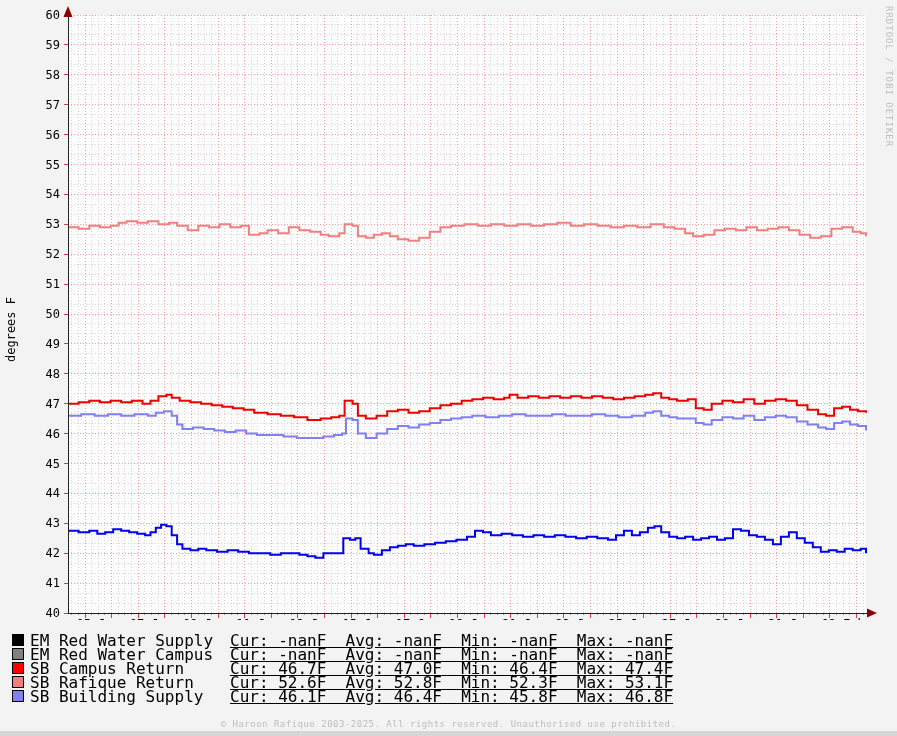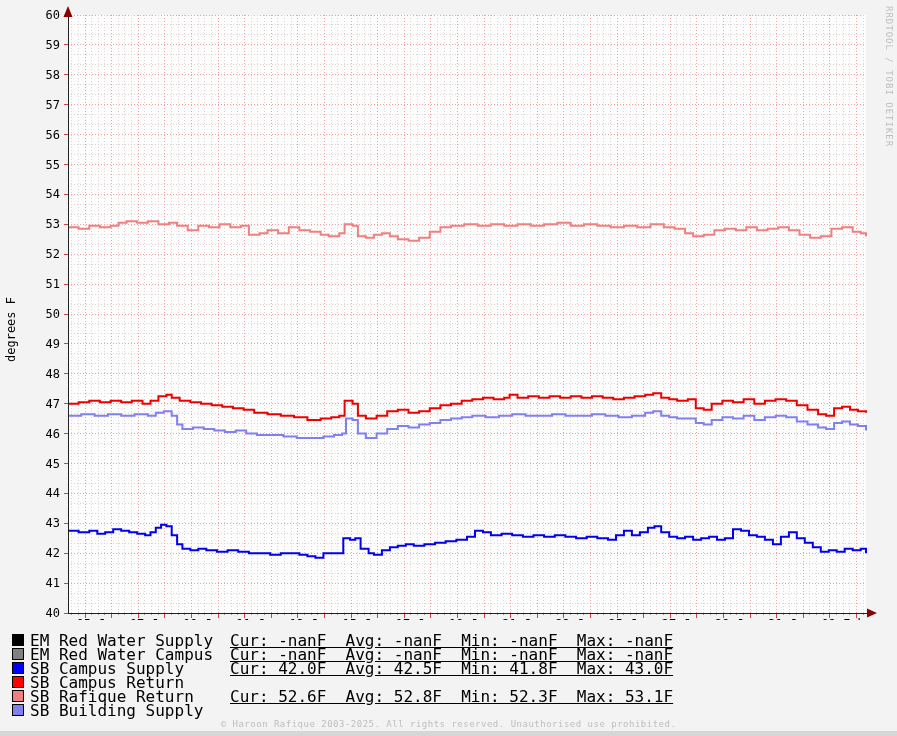--- a/index.html
+++ b/index.html
@@ -417,36 +417,33 @@
       <span class="swatch" style="background-color: rgb(0, 0, 0);"></span>
       <span class="lname">EM Red Water Supply</span>
       <span class="lstats">Cur: -nanF  Avg: -nanF  Min: -nanF  Max: -nanF</span>
     </div>
     <div class="lrow">
       <span class="swatch" style="background-color: rgb(128, 128, 128);"></span>
       <span class="lname">EM Red Water Campus</span>
       <span class="lstats">Cur: -nanF  Avg: -nanF  Min: -nanF  Max: -nanF</span>
     </div>
     <div class="lrow">
-      <span class="swatch" style="background-color: rgb(0, 0, 255);"></span>
-      <span class="lname">SB Campus Supply</span>
-      <span class="lstats">Cur: 42.0F  Avg: 42.5F  Min: 41.8F  Max: 43.0F</span>
-    </div>
-    <div class="lrow">
       <span class="swatch" style="background-color: rgb(255, 0, 0);"></span>
       <span class="lname">SB Campus Return</span>
+      <span class="lstats">Cur: 46.7F  Avg: 47.0F  Min: 46.4F  Max: 47.4F</span>
     </div>
     <div class="lrow">
       <span class="swatch" style="background-color: rgb(240, 128, 128);"></span>
       <span class="lname">SB Rafique Return</span>
       <span class="lstats">Cur: 52.6F  Avg: 52.8F  Min: 52.3F  Max: 53.1F</span>
     </div>
     <div class="lrow">
       <span class="swatch" style="background-color: rgb(128, 128, 240);"></span>
       <span class="lname">SB Building Supply</span>
+      <span class="lstats">Cur: 46.1F  Avg: 46.4F  Min: 45.8F  Max: 46.8F</span>
     </div>
   </div>
 
   <div class="footer">© Haroon Rafique 2003-2025. All rights reserved. Unauthorised use prohibited.</div>
 
   <div class="bottom-strip"></div>
 
 </div>
 
 </body></html>

